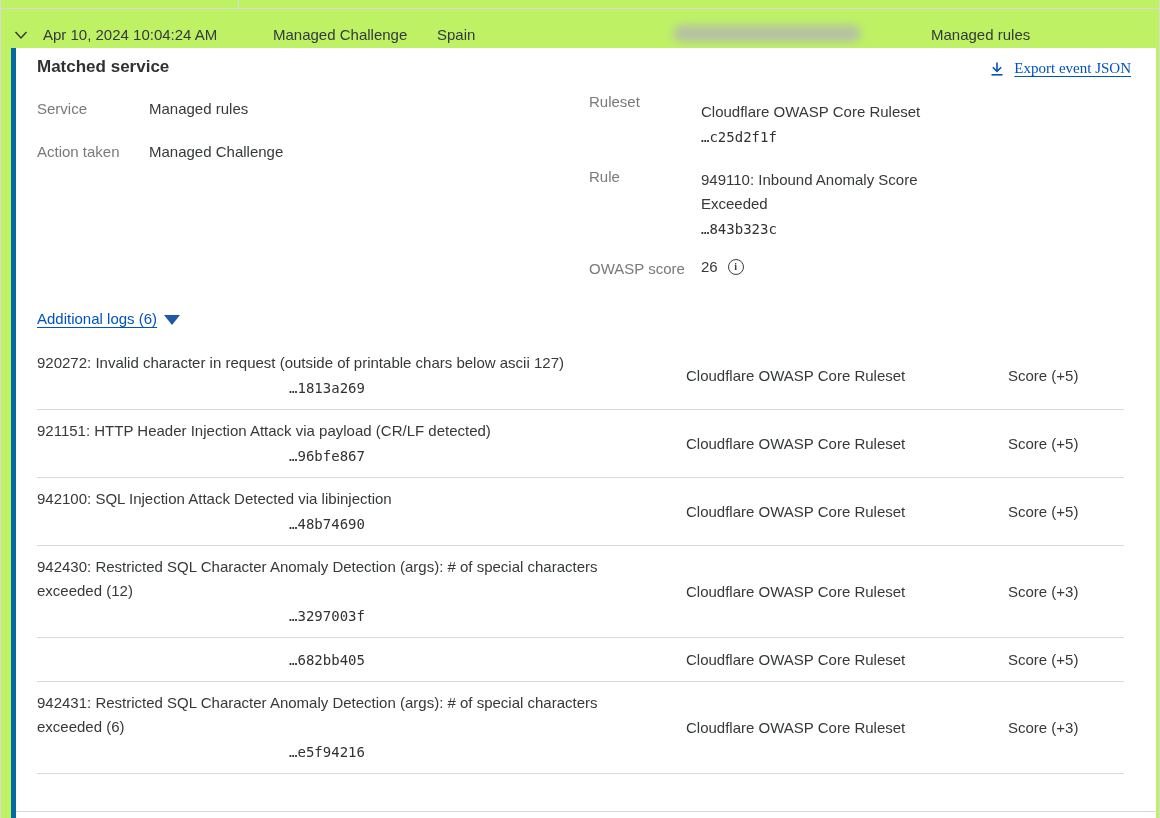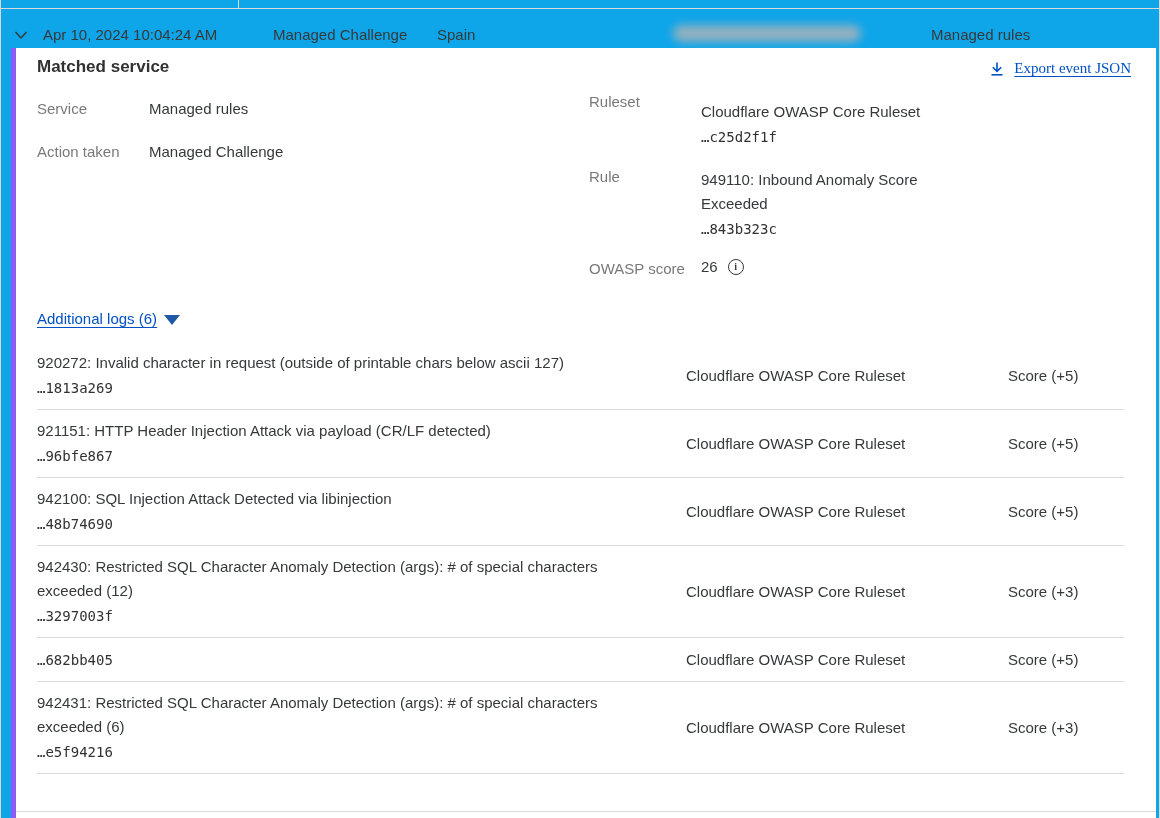--- a/index.html
+++ b/index.html
@@ -6,21 +6,21 @@
   html, body { background: #ffffff; }
   body {
     font-family: "Liberation Sans", "DejaVu Sans", sans-serif;
     color: #36393a;
     width: 1160px;
   }
   .screen {
     position: relative;
     width: 1160px;
     height: 818px;
-    background: #0ea5e9;
+    background: #bef264;
     overflow: hidden;
     border-left: 1px solid #d9d9d9;
     border-right: 1px solid #d9d9d9;
   }
   
   .top-rule {
     position: absolute; left: 0; right: 0; top: 8px;
     height: 1px; background: #d9d9d9;
   }
   .col-tick {
@@ -43,21 +43,21 @@
   .cell-service { left: 930px; }
   .blur-bar {
     position: absolute; left: 672px; top: 17px; width: 188px; height: 17px;
     background: #b4b4b4; border-radius: 9px;
     filter: blur(5px); opacity: 0.8;
   }
   
   .panel {
     position: absolute; left: 10px; top: 48px;
     width: 1145px; height: 770px;
-    border-left: 5px solid #8b5cf6;
+    border-left: 5px solid #0369a1;
     background: #ffffff;
   }
   .panel-title {
     position: absolute; left: 21px; top: 9px;
     font-size: 17px; font-weight: 700; color: #313131;
   }
   .export-link {
     position: absolute; right: 25px; top: 12px;
     display: flex; align-items: center; gap: 9px;
     color: #0051c3; font-size: 15px; text-decoration: none; cursor: pointer;
@@ -99,21 +99,21 @@
   .log-rows {
     position: absolute; left: 21px; top: 294px; width: 1087px;
   }
   .log-row {
     display: flex; align-items: center;
     border-bottom: 1px solid #d9d9d9;
     padding: 9px 0;
   }
   .log-main { width: 580px; }
   .log-title { font-size: 15px; line-height: 24px; color: #36393a; }
-  .log-id { line-height: 24px; margin-top: 1px; }
+  .log-id { line-height: 24px; margin-top: 1px; text-align: center; }
   .log-ruleset {
     width: 322px; margin-left: 69px;
     font-size: 15px; color: #36393a;
   }
   .log-score { font-size: 15px; color: #36393a; white-space: nowrap; }
   .panel-bottom-rule {
     position: absolute; left: 15px; top: 811px; width: 1140px;
     height: 1px; background: #d9d9d9;
   }
   svg { display: block; }

